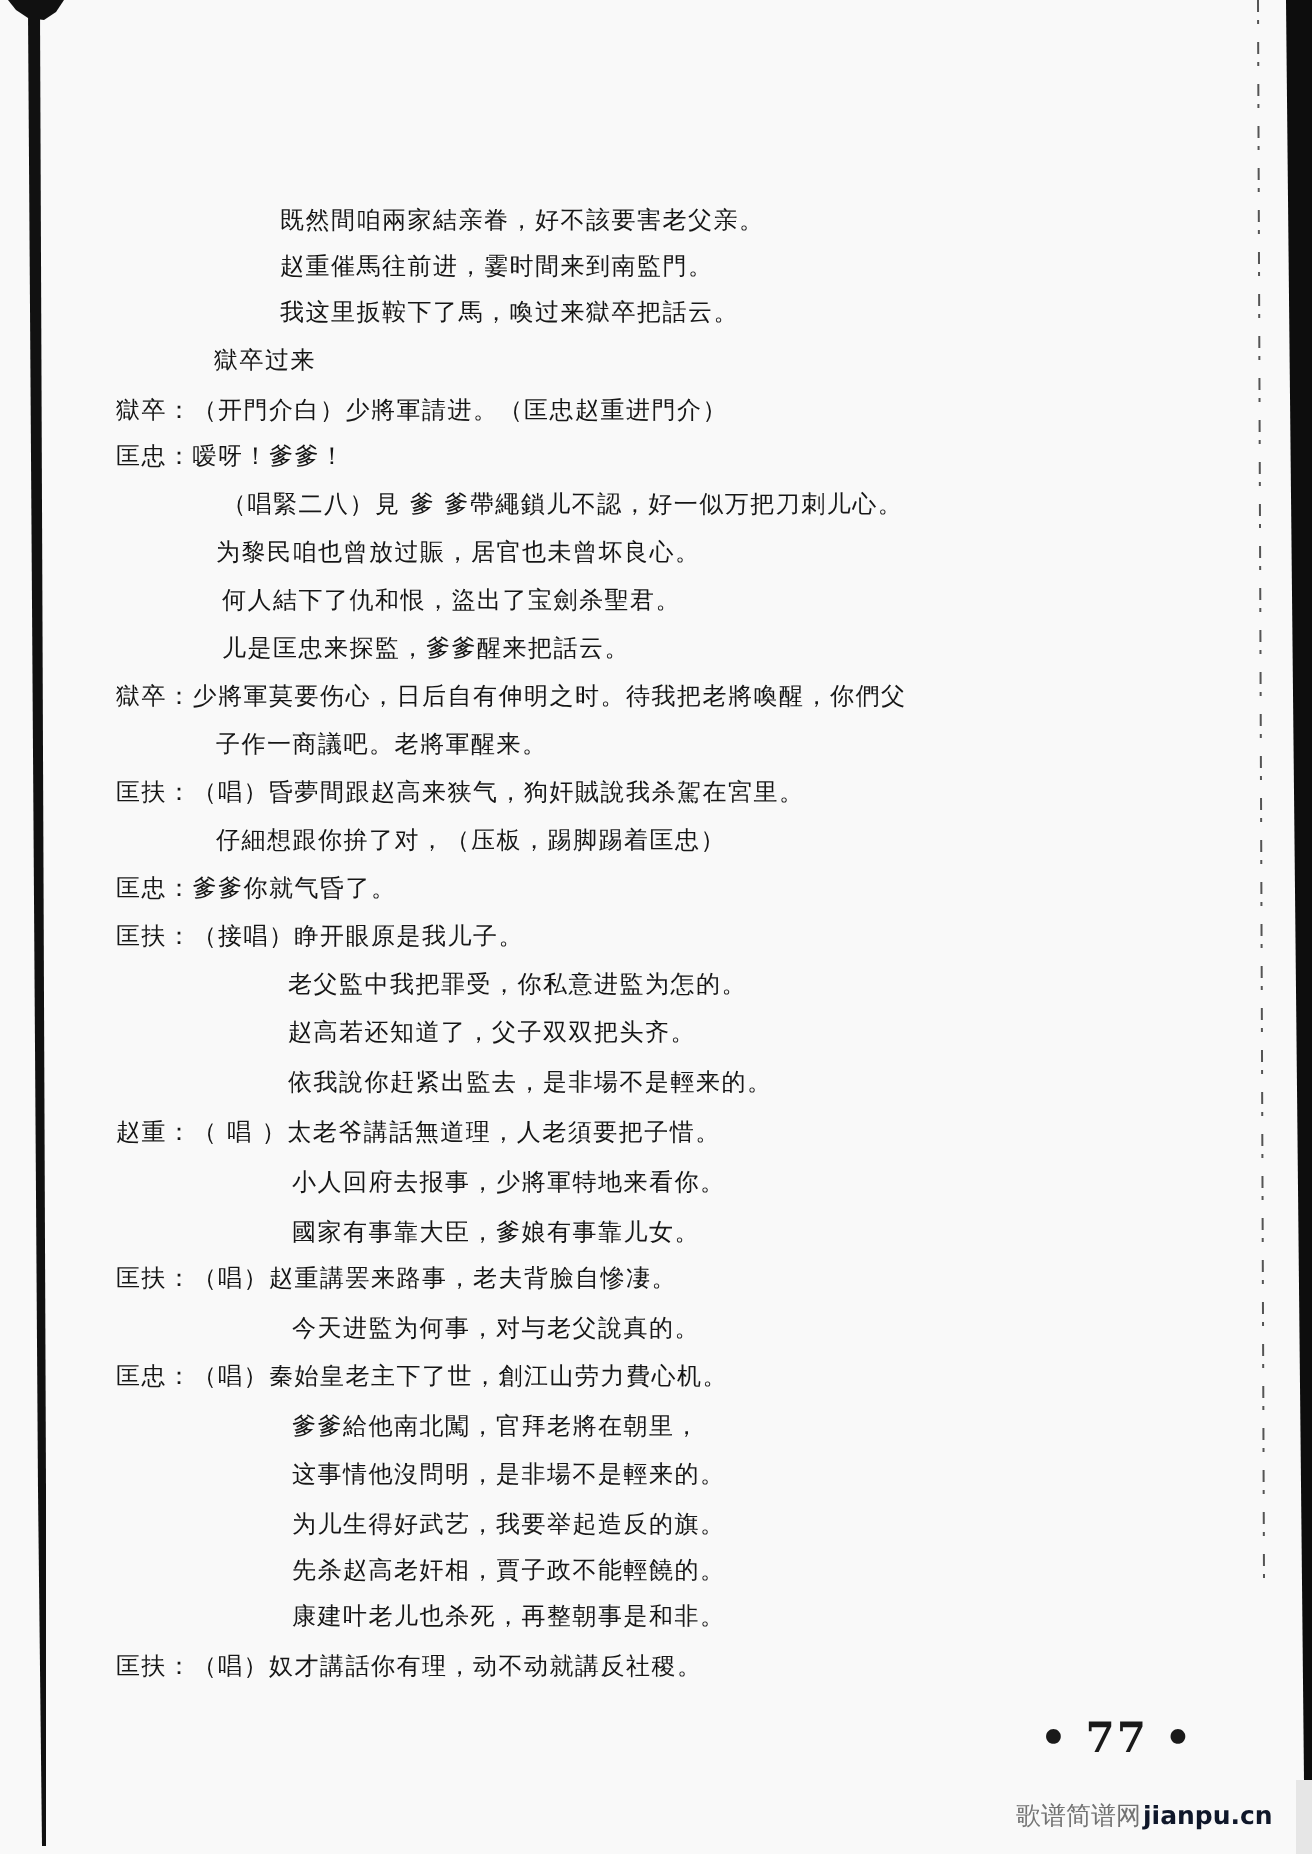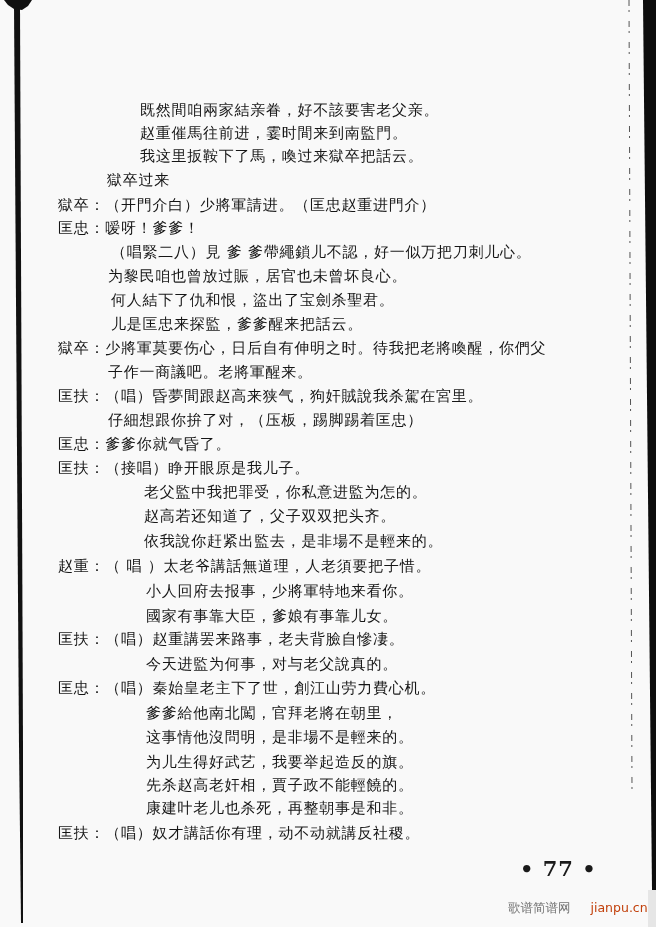--- a/index.html
+++ b/index.html
@@ -4,35 +4,35 @@
   <style>
     html, body { margin: 0; padding: 0; }
     body {
       width: 656px; height: 927px; position: relative; overflow: hidden;
       background: #f9f9f9;
     }
     .deco { position: absolute; left: 0; top: 0; width: 656px; height: 927px; pointer-events: none; }
     .ln {
       position: absolute;
       font-family: "DejaVu Serif", "Liberation Serif", serif;
-      font-size: 15px; line-height: 18px; letter-spacing: 0.75px;
+      font-size: 12px; line-height: 18px; letter-spacing: 0.75px;
       color: #161616; white-space: nowrap; text-align: right;
     }
     .spk { display: inline-block; }
     .pagenum {
       position: absolute; left: 520px; top: 856px;
       font-family: "DejaVu Serif", serif; font-size: 21px; font-weight: bold;
       color: #1a1a1a; letter-spacing: 1px; white-space: nowrap;
     }
     .wm {
       position: absolute; left: 508px; top: 900px; white-space: nowrap;
       font-family: "DejaVu Sans", sans-serif; font-size: 12.5px;
     }
     .wm-site { color: #737373; }
-    .wm-domain { color: #c2410c; margin-left: 20px; }
+    .wm-domain { color: #0f172a; margin-left: 1px; font-weight: bold; }
   </style>
 </head>
 <body>
 
 <svg class="deco" viewBox="0 0 656 927" xmlns="http://www.w3.org/2000/svg">
   <path d="M4,0 L32,0 L28,6 L22,10 L14,9 L8,5 Z" fill="#111"></path>
   <polygon points="14,6 20,6 23,745 23,923 21,923 19,745" fill="#111"></polygon>
   <line x1="629" y1="0" x2="632" y2="790" stroke="#555" stroke-width="1" stroke-dasharray="6 4 2 9"></line>
   <polygon points="643,0 656,0 656,890 652,890" fill="#0d0d0d"></polygon>
   <rect x="648" y="890" width="8" height="37" fill="#e6e6e6"></rect>

